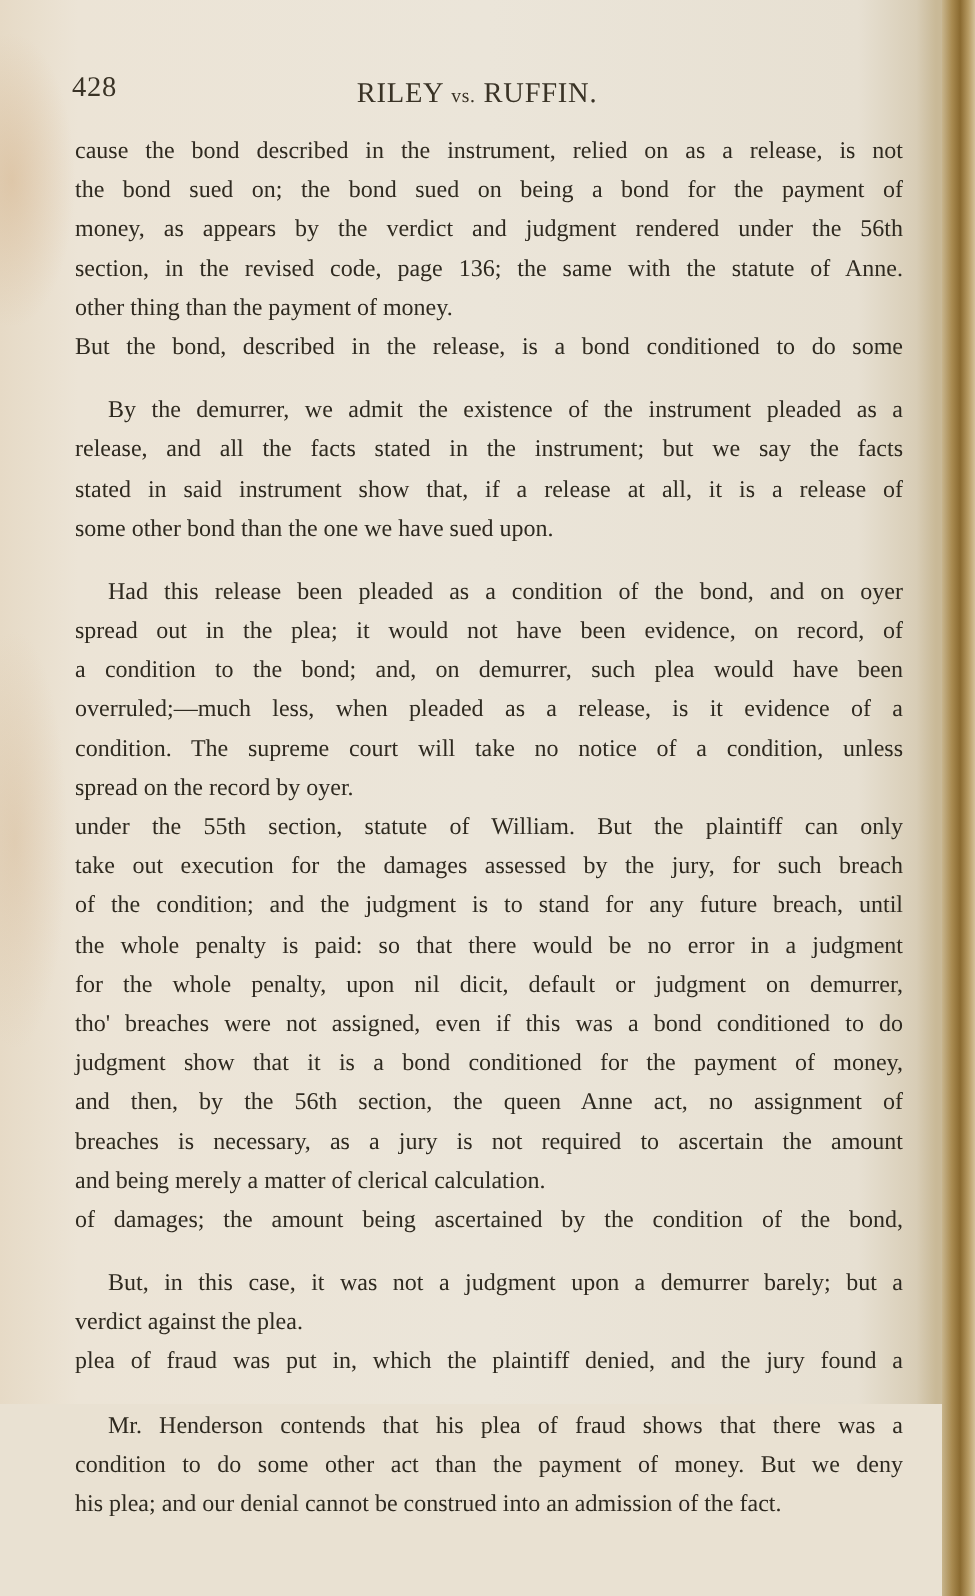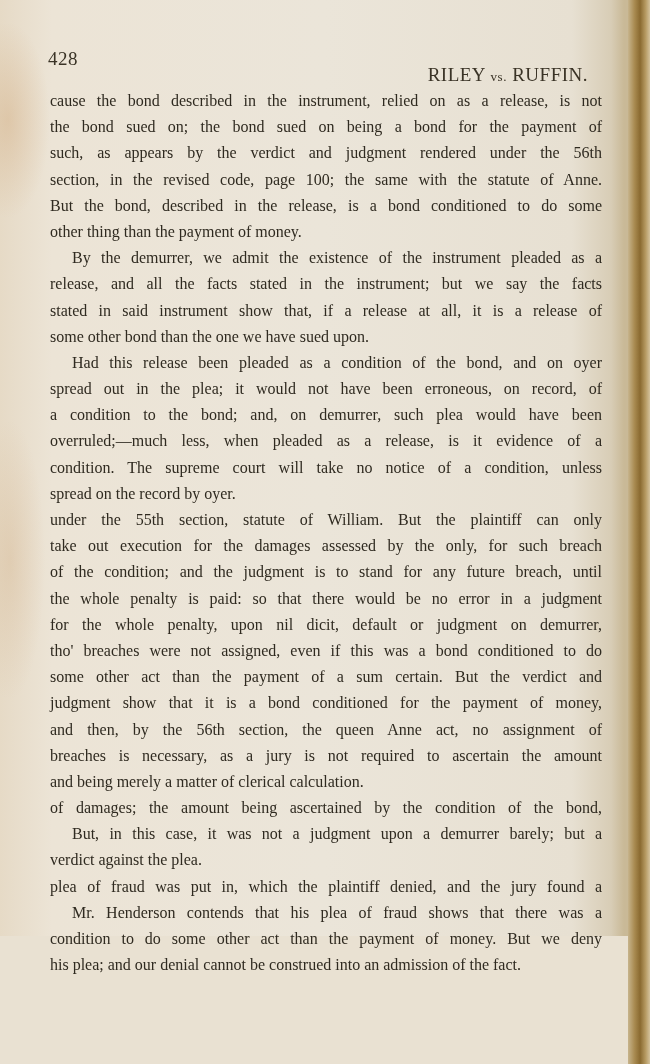--- a/index.html
+++ b/index.html
@@ -23,83 +23,82 @@
       background: linear-gradient(to right, #c7b48c 0%, #a88a50 30%, #8a6a30 55%, #b69a62 80%, #d4c29c 100%);
     }
     .header {
       position: absolute; top: 44px; left: 48px; width: 540px; height: 30px;
     }
     .page-number {
       position: absolute; left: 0; top: 4px; font-size: 19px; letter-spacing: 0.5px;
       color: #3a3326;
     }
     .running-head {
-      position: absolute; left: 0; right: 0; top: 20px; text-align: right;
+      position: absolute; left: 0; right: 0; top: 8px; text-align: center;
       font-size: 19px; letter-spacing: 0.5px; color: #3a3326;
     }
     .running-head .vs { font-size: 13px; }
     .body-text {
       position: absolute; top: 88px; left: 50px; width: 552px;
     }
     .para { margin: 0; }
     .line {
       display: block; height: 26.2px; line-height: 26.2px;
       font-size: 16px; white-space: nowrap;
       text-align: justify; text-align-last: justify;
       color: #2f2a20;
     }
     .line.last { text-align-last: left; }
-    .line.indent { padding-left: 22px; }
+    .line.indent { padding-left: 22px; margin-top: 16px; }
   </style>
 </head>
 <body>
 
 <div class="page">
   <div class="spine"></div>
 
   <div class="header">
     <span class="page-number">428</span>
     <div class="running-head">
       <span>RILEY</span>
       <span class="vs">vs.</span>
       <span>RUFFIN.</span>
     </div>
   </div>
 
   <div class="body-text" id="body-text">
       <div class="para">
         <span class="line">cause the bond described in the instrument, relied on as a release, is not</span>
         <span class="line">the bond sued on; the bond sued on being a bond for the payment of</span>
-        <span class="line">such, as appears by the verdict and judgment rendered under the 56th</span>
-        <span class="line">section, in the revised code, page 100; the same with the statute of Anne.</span>
+        <span class="line">money, as appears by the verdict and judgment rendered under the 56th</span>
+        <span class="line">section, in the revised code, page 136; the same with the statute of Anne.</span>
+        <span class="line last">other thing than the payment of money.</span>
         <span class="line">But the bond, described in the release, is a bond conditioned to do some</span>
-        <span class="line last">other thing than the payment of money.</span>
       </div>
       <div class="para">
         <span class="line indent">By the demurrer, we admit the existence of the instrument pleaded as a</span>
         <span class="line">release, and all the facts stated in the instrument; but we say the facts</span>
         <span class="line">stated in said instrument show that, if a release at all, it is a release of</span>
         <span class="line last">some other bond than the one we have sued upon.</span>
       </div>
       <div class="para">
         <span class="line indent">Had this release been pleaded as a condition of the bond, and on oyer</span>
-        <span class="line">spread out in the plea; it would not have been erroneous, on record, of</span>
+        <span class="line">spread out in the plea; it would not have been evidence, on record, of</span>
         <span class="line">a condition to the bond; and, on demurrer, such plea would have been</span>
         <span class="line">overruled;—much less, when pleaded as a release, is it evidence of a</span>
         <span class="line">condition. The supreme court will take no notice of a condition, unless</span>
         <span class="line last">spread on the record by oyer.</span>
       </div>
       <div class="para">
         <span class="line">under the 55th section, statute of William. But the plaintiff can only</span>
-        <span class="line">take out execution for the damages assessed by the only, for such breach</span>
+        <span class="line">take out execution for the damages assessed by the jury, for such breach</span>
         <span class="line">of the condition; and the judgment is to stand for any future breach, until</span>
         <span class="line">the whole penalty is paid: so that there would be no error in a judgment</span>
         <span class="line">for the whole penalty, upon nil dicit, default or judgment on demurrer,</span>
         <span class="line">tho' breaches were not assigned, even if this was a bond conditioned to do</span>
-        <span class="line">some other act than the payment of a sum certain. But the verdict and</span>
         <span class="line">judgment show that it is a bond conditioned for the payment of money,</span>
         <span class="line">and then, by the 56th section, the queen Anne act, no assignment of</span>
         <span class="line">breaches is necessary, as a jury is not required to ascertain the amount</span>
         <span class="line last">and being merely a matter of clerical calculation.</span>
         <span class="line">of damages; the amount being ascertained by the condition of the bond,</span>
       </div>
       <div class="para">
         <span class="line indent">But, in this case, it was not a judgment upon a demurrer barely; but a</span>
         <span class="line last">verdict against the plea.</span>
         <span class="line">plea of fraud was put in, which the plaintiff denied, and the jury found a</span>

